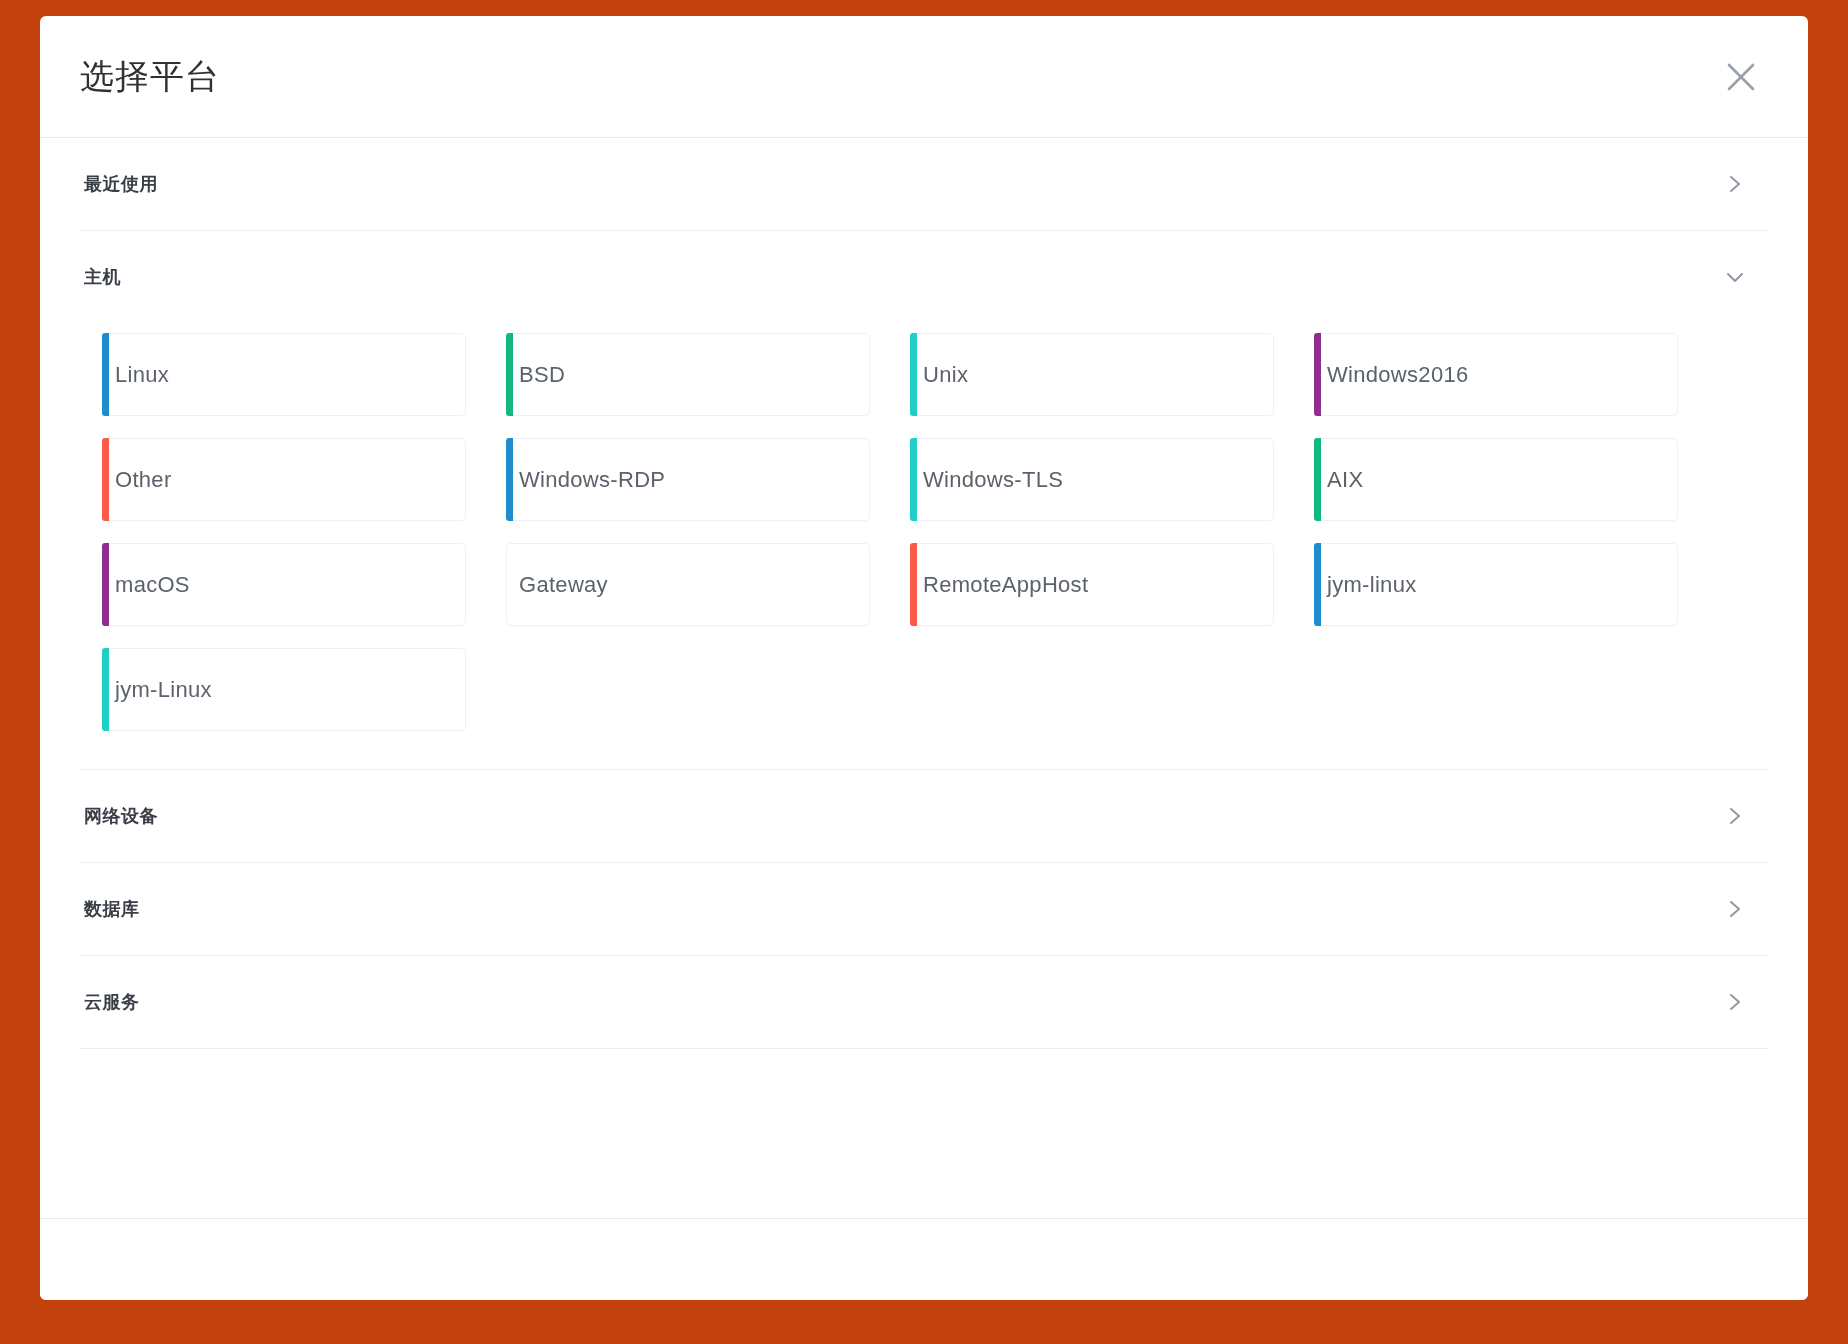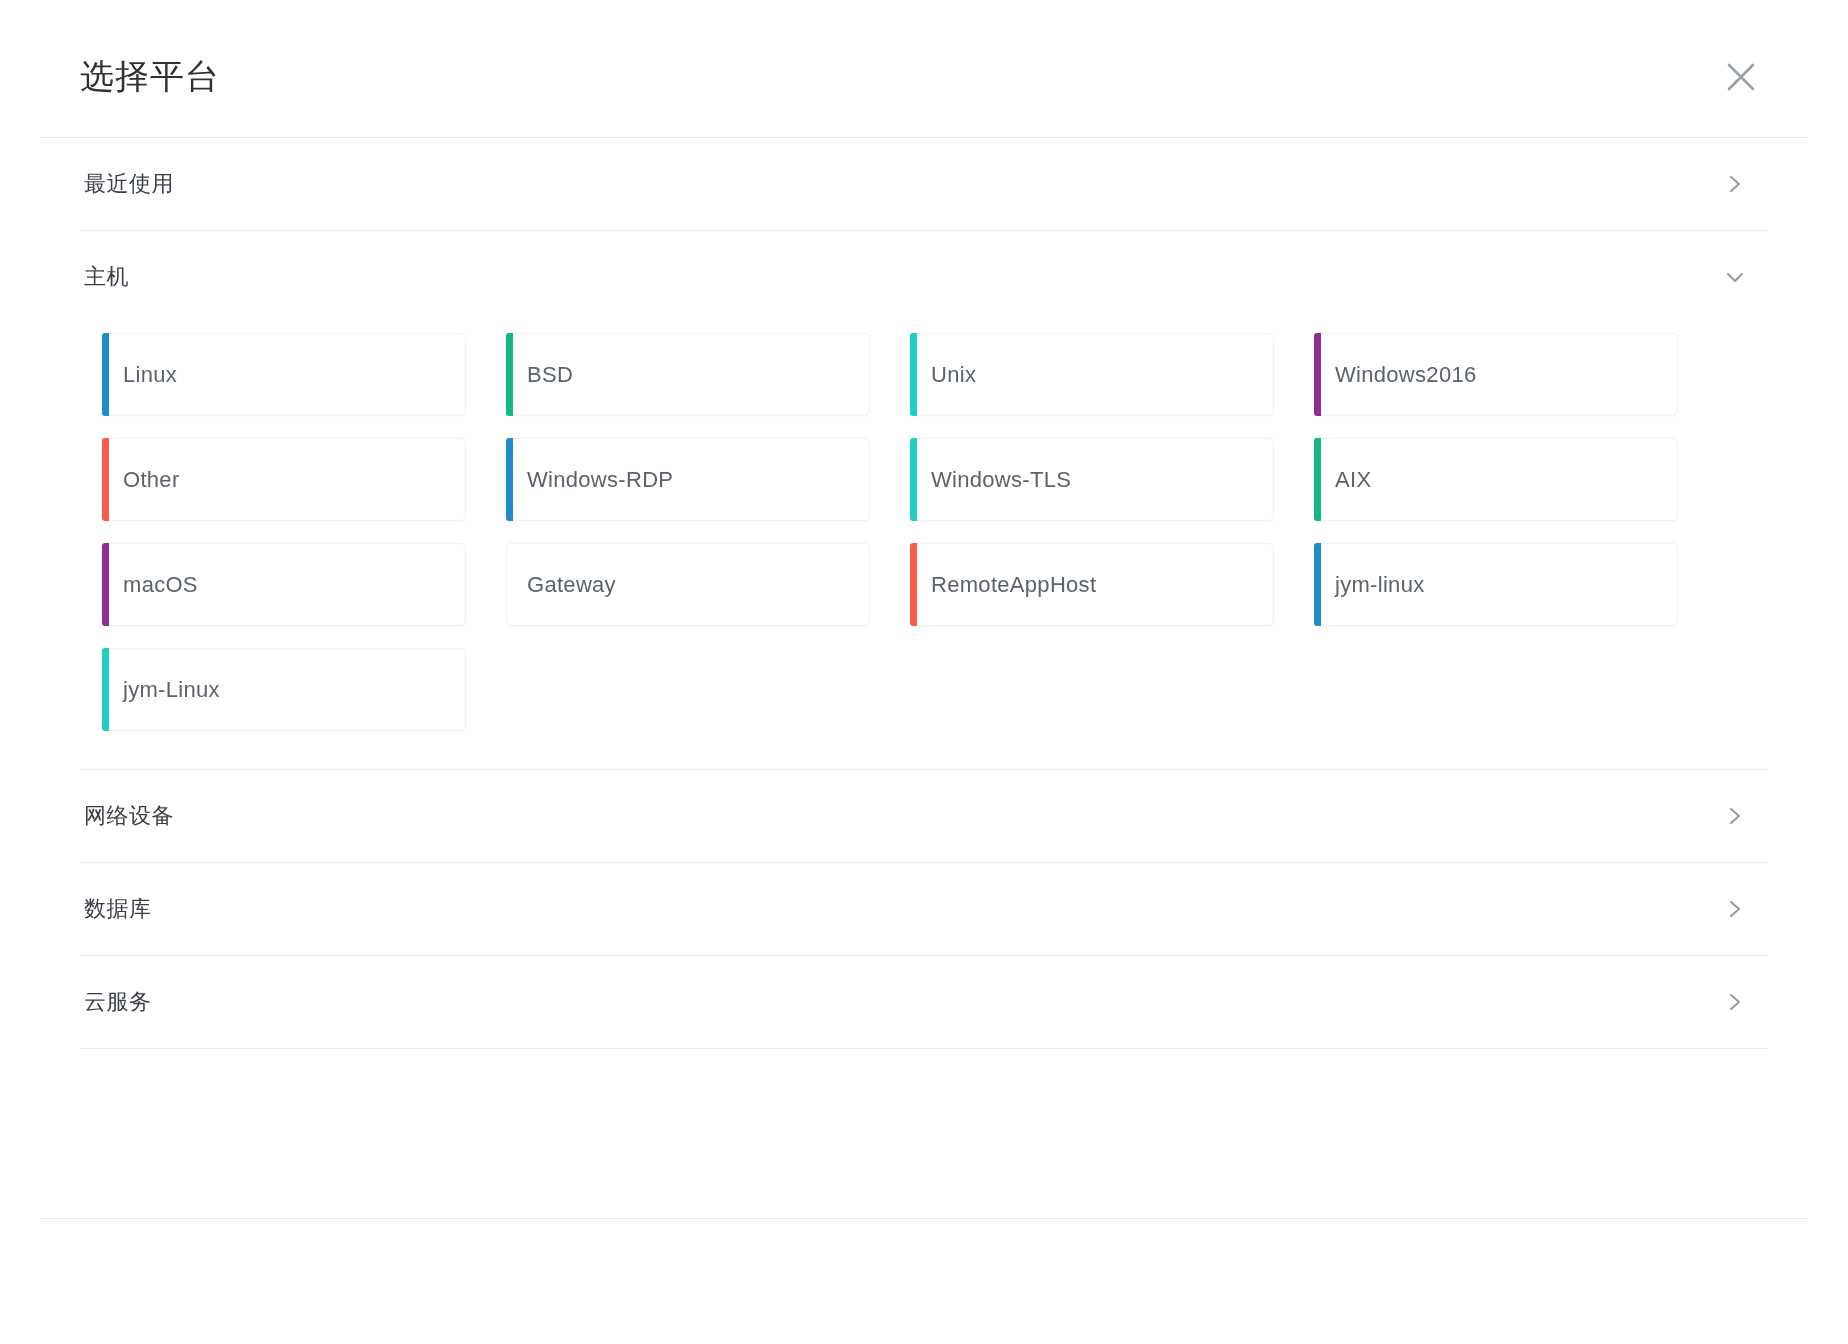--- a/index.html
+++ b/index.html
@@ -6,21 +6,21 @@
   html, body {
     margin: 0; padding: 0;
     width: 1848px; height: 1344px;
     background: #000000;
     font-family: "Liberation Sans", "DejaVu Sans", sans-serif;
     overflow: hidden;
   }
   .screen {
     position: relative;
     width: 1848px; height: 1344px;
-    background: #ffffff;
+    background: #c2410c;
   }
   .modal {
     position: absolute;
     left: 40px; top: 16px;
     width: 1768px; height: 1284px;
     background: #ffffff;
     border-radius: 6px;
     display: flex;
     flex-direction: column;
     overflow: hidden;
@@ -63,22 +63,22 @@
   .section:last-child { border-bottom: 1px solid #ebeef3; }
   .section-head {
     height: 92px;
     display: flex;
     align-items: center;
     justify-content: space-between;
     padding: 0 20px 0 4px;
     cursor: pointer;
   }
   .section-title {
-    font-size: 22px;
-    font-weight: normal;
+    font-size: 18px;
+    font-weight: bold;
     color: #3a3f47;
     letter-spacing: 0.5px;
   }
   .chev {
     width: 26px; height: 26px;
     color: #8a9099;
     display: flex; align-items: center; justify-content: center;
   }
   .chev svg { display: block; }
   
@@ -90,21 +90,21 @@
     padding: 10px 0 38px 22px;
   }
   .plat-card {
     position: relative;
     height: 83px;
     background: #ffffff;
     border: 1px solid #edf0f5;
     border-radius: 5px;
     display: flex;
     align-items: center;
-    padding-left: 20px;
+    padding-left: 12px;
     cursor: pointer;
     box-shadow: 0 1px 2px rgba(0,0,0,0.015);
   }
   .plat-card .accent {
     position: absolute;
     left: -1px; top: -1px;
     width: 7px; height: calc(100% + 2px);
     border-radius: 3px 0 0 3px;
   }
   .plat-label {

